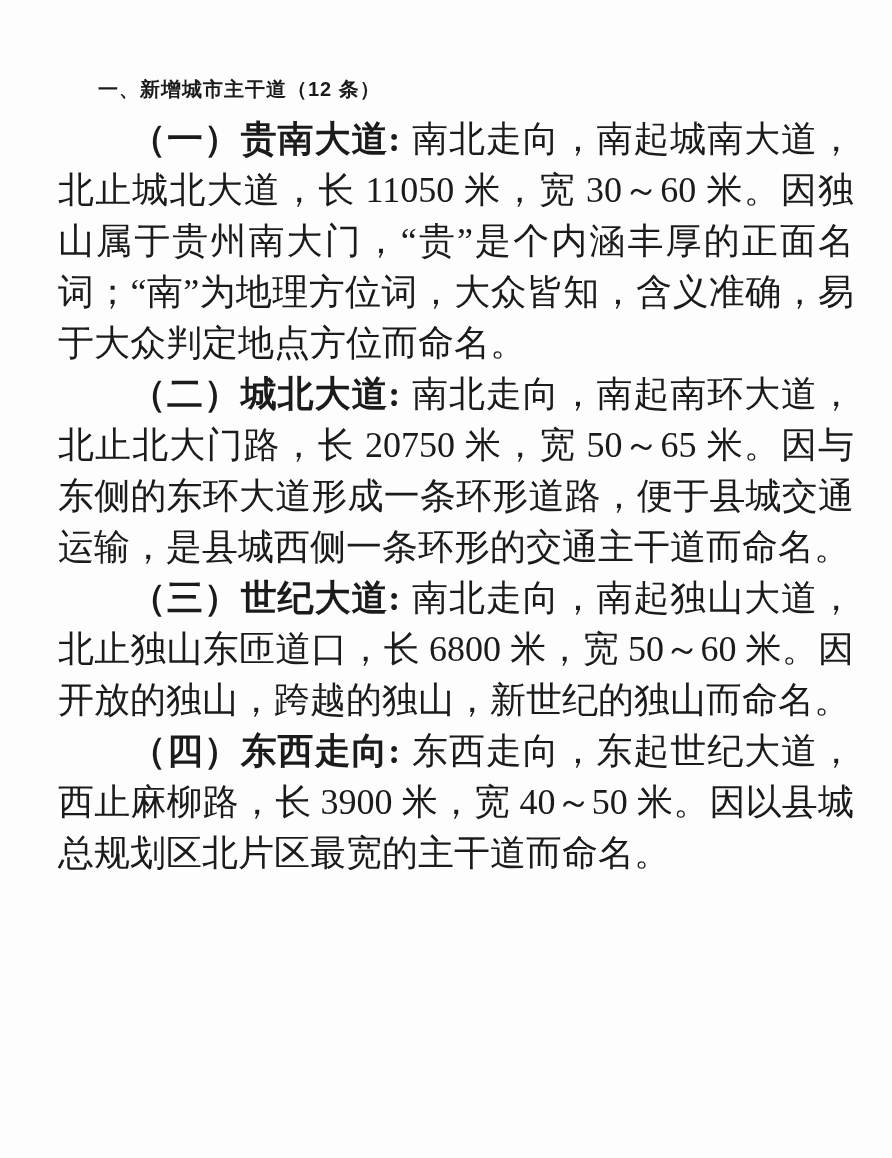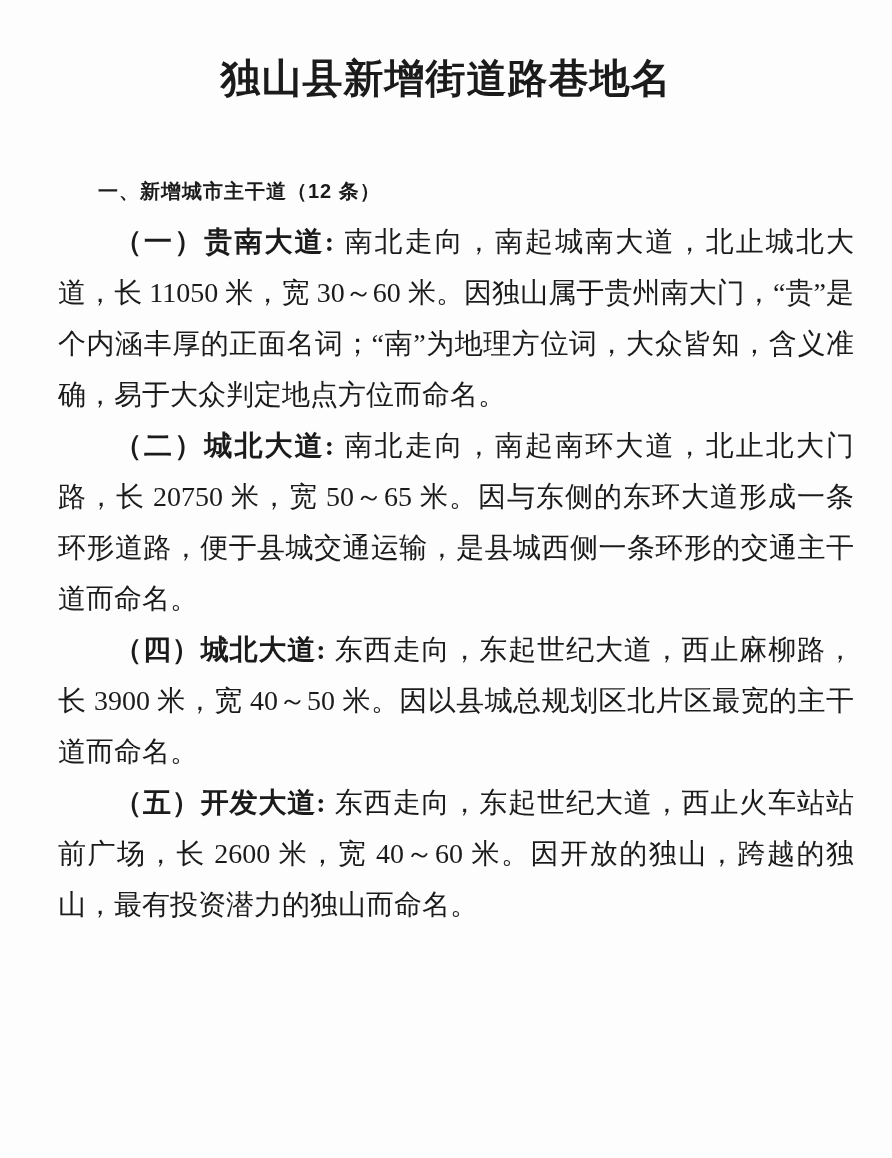--- a/index.html
+++ b/index.html
@@ -31,44 +31,43 @@
     margin: 72px 38px 0 58px;
     text-indent: 2em;
     font-size: 20px;
     line-height: 34px;
     font-weight: bold;
     font-family: "Liberation Sans", "DejaVu Sans", sans-serif;
     letter-spacing: 1px;
   }
   .doc-body {
     margin: 8px 38px 0 58px;
-    font-size: 28px;
+    font-size: 36px;
     line-height: 51px;
     text-align: justify;
   }
   .para {
     text-indent: 2em;
     margin: 0;
   }
   .road-label {
     font-weight: bold;
     margin-right: 0.3em;
   }
 </style>
 </head>
 <body>
 
 <div class="page">
-  <h1 class="doc-title">独山县新增街道路巷地名</h1>
 
   <h2 class="section-heading">一、新增城市主干道（12 条）</h2>
 
   <div class="doc-body">
   <p class="para"><span class="road-label">（一）贵南大道:</span><span class="road-desc">南北走向，南起城南大道，北止城北大道，长 11050 米，宽 30～60 米。因独山属于贵州南大门，“贵”是个内涵丰厚的正面名词；“南”为地理方位词，大众皆知，含义准确，易于大众判定地点方位而命名。</span></p>
 
   <p class="para"><span class="road-label">（二）城北大道:</span><span class="road-desc">南北走向，南起南环大道，北止北大门路，长 20750 米，宽 50～65 米。因与东侧的东环大道形成一条环形道路，便于县城交通运输，是县城西侧一条环形的交通主干道而命名。</span></p>
 
+  <p class="para"><span class="road-label">（三）世纪大道:</span><span class="road-desc">南北走向，南起独山大道，北止独山东匝道口，长 6800 米，宽 50～60 米。因开放的独山，跨越的独山，新世纪的独山而命名。</span></p>
 
-  <p class="para"><span class="road-label">（四）城北大道:</span><span class="road-desc">东西走向，东起世纪大道，西止麻柳路，长 3900 米，宽 40～50 米。因以县城总规划区北片区最宽的主干道而命名。</span></p>
+  <p class="para"><span class="road-label">（四）东西走向:</span><span class="road-desc">东西走向，东起世纪大道，西止麻柳路，长 3900 米，宽 40～50 米。因以县城总规划区北片区最宽的主干道而命名。</span></p>
 
-  <p class="para"><span class="road-label">（五）开发大道:</span><span class="road-desc">东西走向，东起世纪大道，西止火车站站前广场，长 2600 米，宽 40～60 米。因开放的独山，跨越的独山，最有投资潜力的独山而命名。</span></p>
 </div>
 </div>
 
 </body></html>

